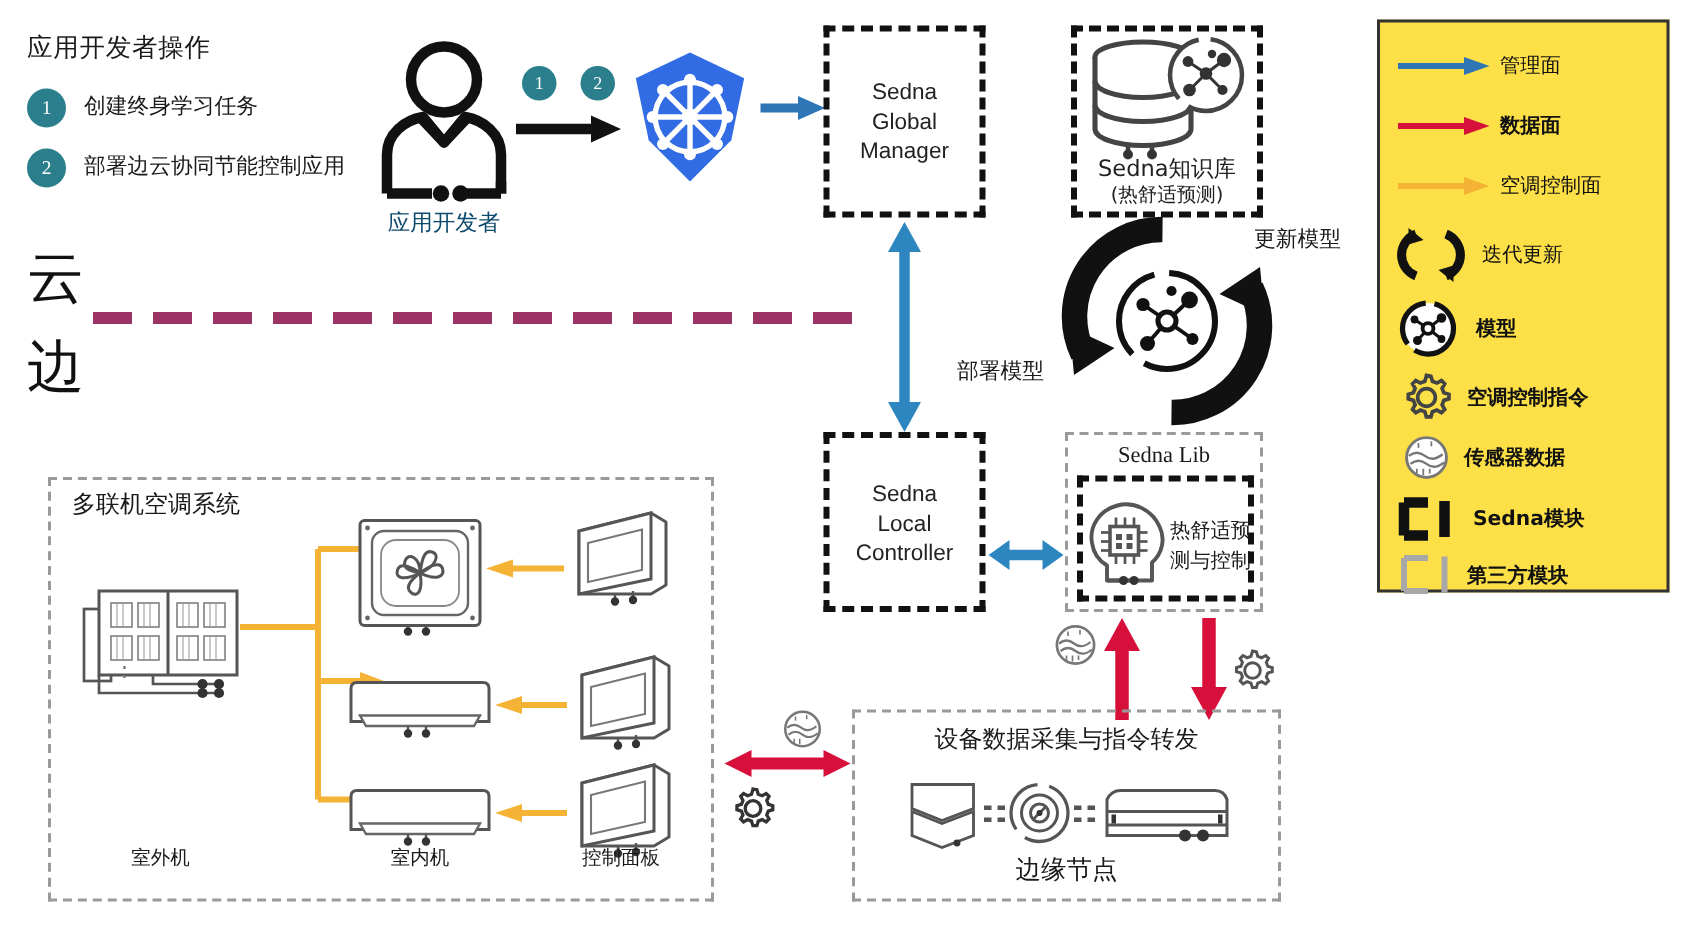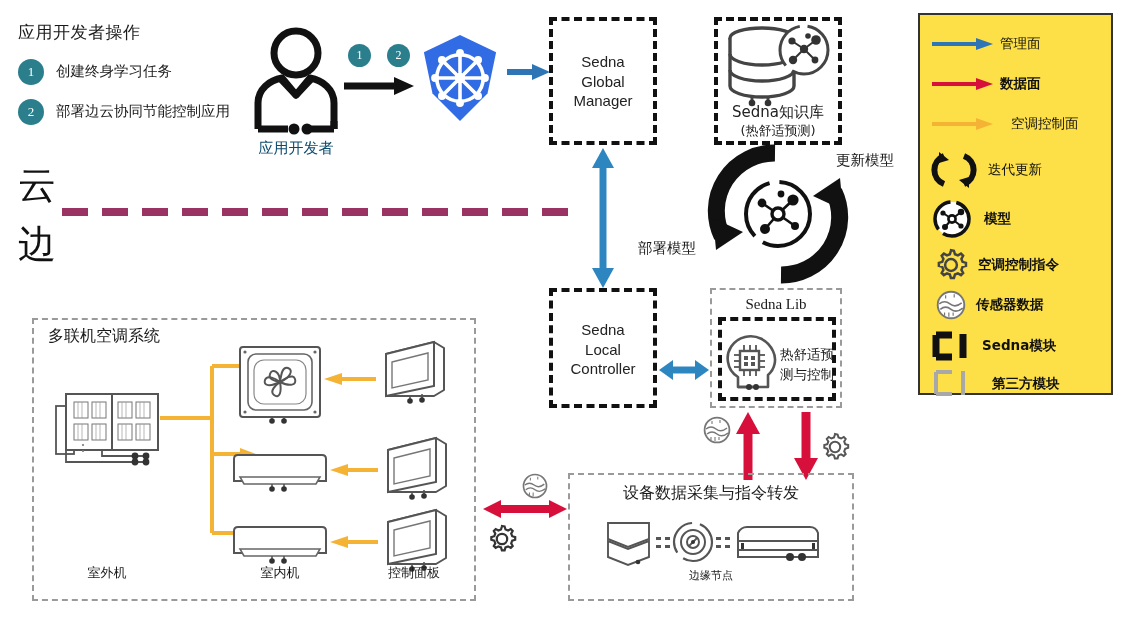--- a/index.html
+++ b/index.html
@@ -365,21 +365,21 @@
         <line x1="133" y1="31" x2="213" y2="31"></line>
       </g>
       <g fill="#333">
         <rect x="136" y="24" width="3" height="6"></rect>
         <rect x="207" y="24" width="3" height="6"></rect>
         <circle cx="185" cy="38" r="4"></circle>
           <circle cx="197" cy="38" r="4"></circle>
       </g>
     </svg>
   </div>
-  <div class="abs txt cn" style="left:568px;top:570px;width:286px;text-align:center;font-size:11px;">边缘节点</div>
+  <div class="abs txt cn" style="left:568px;top:570px;width:286px;text-align:center;font-size:17px;">边缘节点</div>
 
   <div class="abs" style="left:483px;top:497px;">
     <svg width="84" height="24" viewBox="0 0 84 24">
       <line x1="13" y1="12" x2="71" y2="12" stroke="#D6103A" stroke-width="8"></line>
       <path d="M0 12 L18 3 L18 21 Z" fill="#D6103A"></path>
       <path d="M84 12 L66 3 L66 21 Z" fill="#D6103A"></path>
     </svg>
   </div>
   <div class="abs" style="left:522px;top:473px;">
     <svg width="26" height="26" viewBox="0 0 28 28">
@@ -578,21 +578,21 @@
         <path d="M44 2 L61 8 L44 14 Z" fill="#D6103A"></path>
       </svg>
       <span class="lg-txt cn" style="margin-left:6px;">数据面</span>
     </div>
 
     <div class="abs lg-row" style="left:12px;top:94px;width:175px;height:30px;">
       <svg width="62" height="16" viewBox="0 0 62 16">
         <line x1="0" y1="8" x2="46" y2="8" stroke="#F5B335" stroke-width="4"></line>
         <path d="M44 2 L61 8 L44 14 Z" fill="#F5B335"></path>
       </svg>
-      <span class="lg-txt cn" style="margin-left:17px;">空调控制面</span>
+      <span class="lg-txt cn" style="margin-left:6px;">空调控制面</span>
     </div>
 
     <div class="abs lg-row" style="left:12px;top:134px;width:175px;height:42px;">
       <svg width="44" height="42" viewBox="0 0 44 42">
         <path d="M32 7 A 15 15 0 0 1 32 35" fill="none" stroke="#111" stroke-width="6"></path>
         <path d="M12 35 A 15 15 0 0 1 12 7" fill="none" stroke="#111" stroke-width="6"></path>
         <path d="M27 31 L37 39 L37 28 Z" fill="#111"></path>
         <path d="M17 11 L7 3 L7 14 Z" fill="#111"></path>
       </svg>
       <span class="lg-txt cn" style="margin-left:12px;">迭代更新</span>
@@ -654,17 +654,17 @@
       <span class="lg-txt b" style="margin-left:10px;font-family:'DejaVu Sans','Liberation Sans',sans-serif;">Sedna模块</span>
     </div>
 
     <div class="abs lg-row" style="left:12px;top:352px;width:175px;height:34px;">
       <svg width="40" height="34" viewBox="0 0 40 34">
         <path d="M4 5 L20 5" stroke="#a8a8a8" stroke-width="4"></path>
         <path d="M4 5 L4 27" stroke="#a8a8a8" stroke-width="4"></path>
         <path d="M4 27 L20 27" stroke="#a8a8a8" stroke-width="4"></path>
         <path d="M31 4 L31 28" stroke="#a8a8a8" stroke-width="4"></path>
       </svg>
-      <span class="lg-txt cn b" style="margin-left:20px;">第三方模块</span>
+      <span class="lg-txt cn b" style="margin-left:6px;">第三方模块</span>
     </div>
   </div>
 
 </div>
 
 </body></html>

